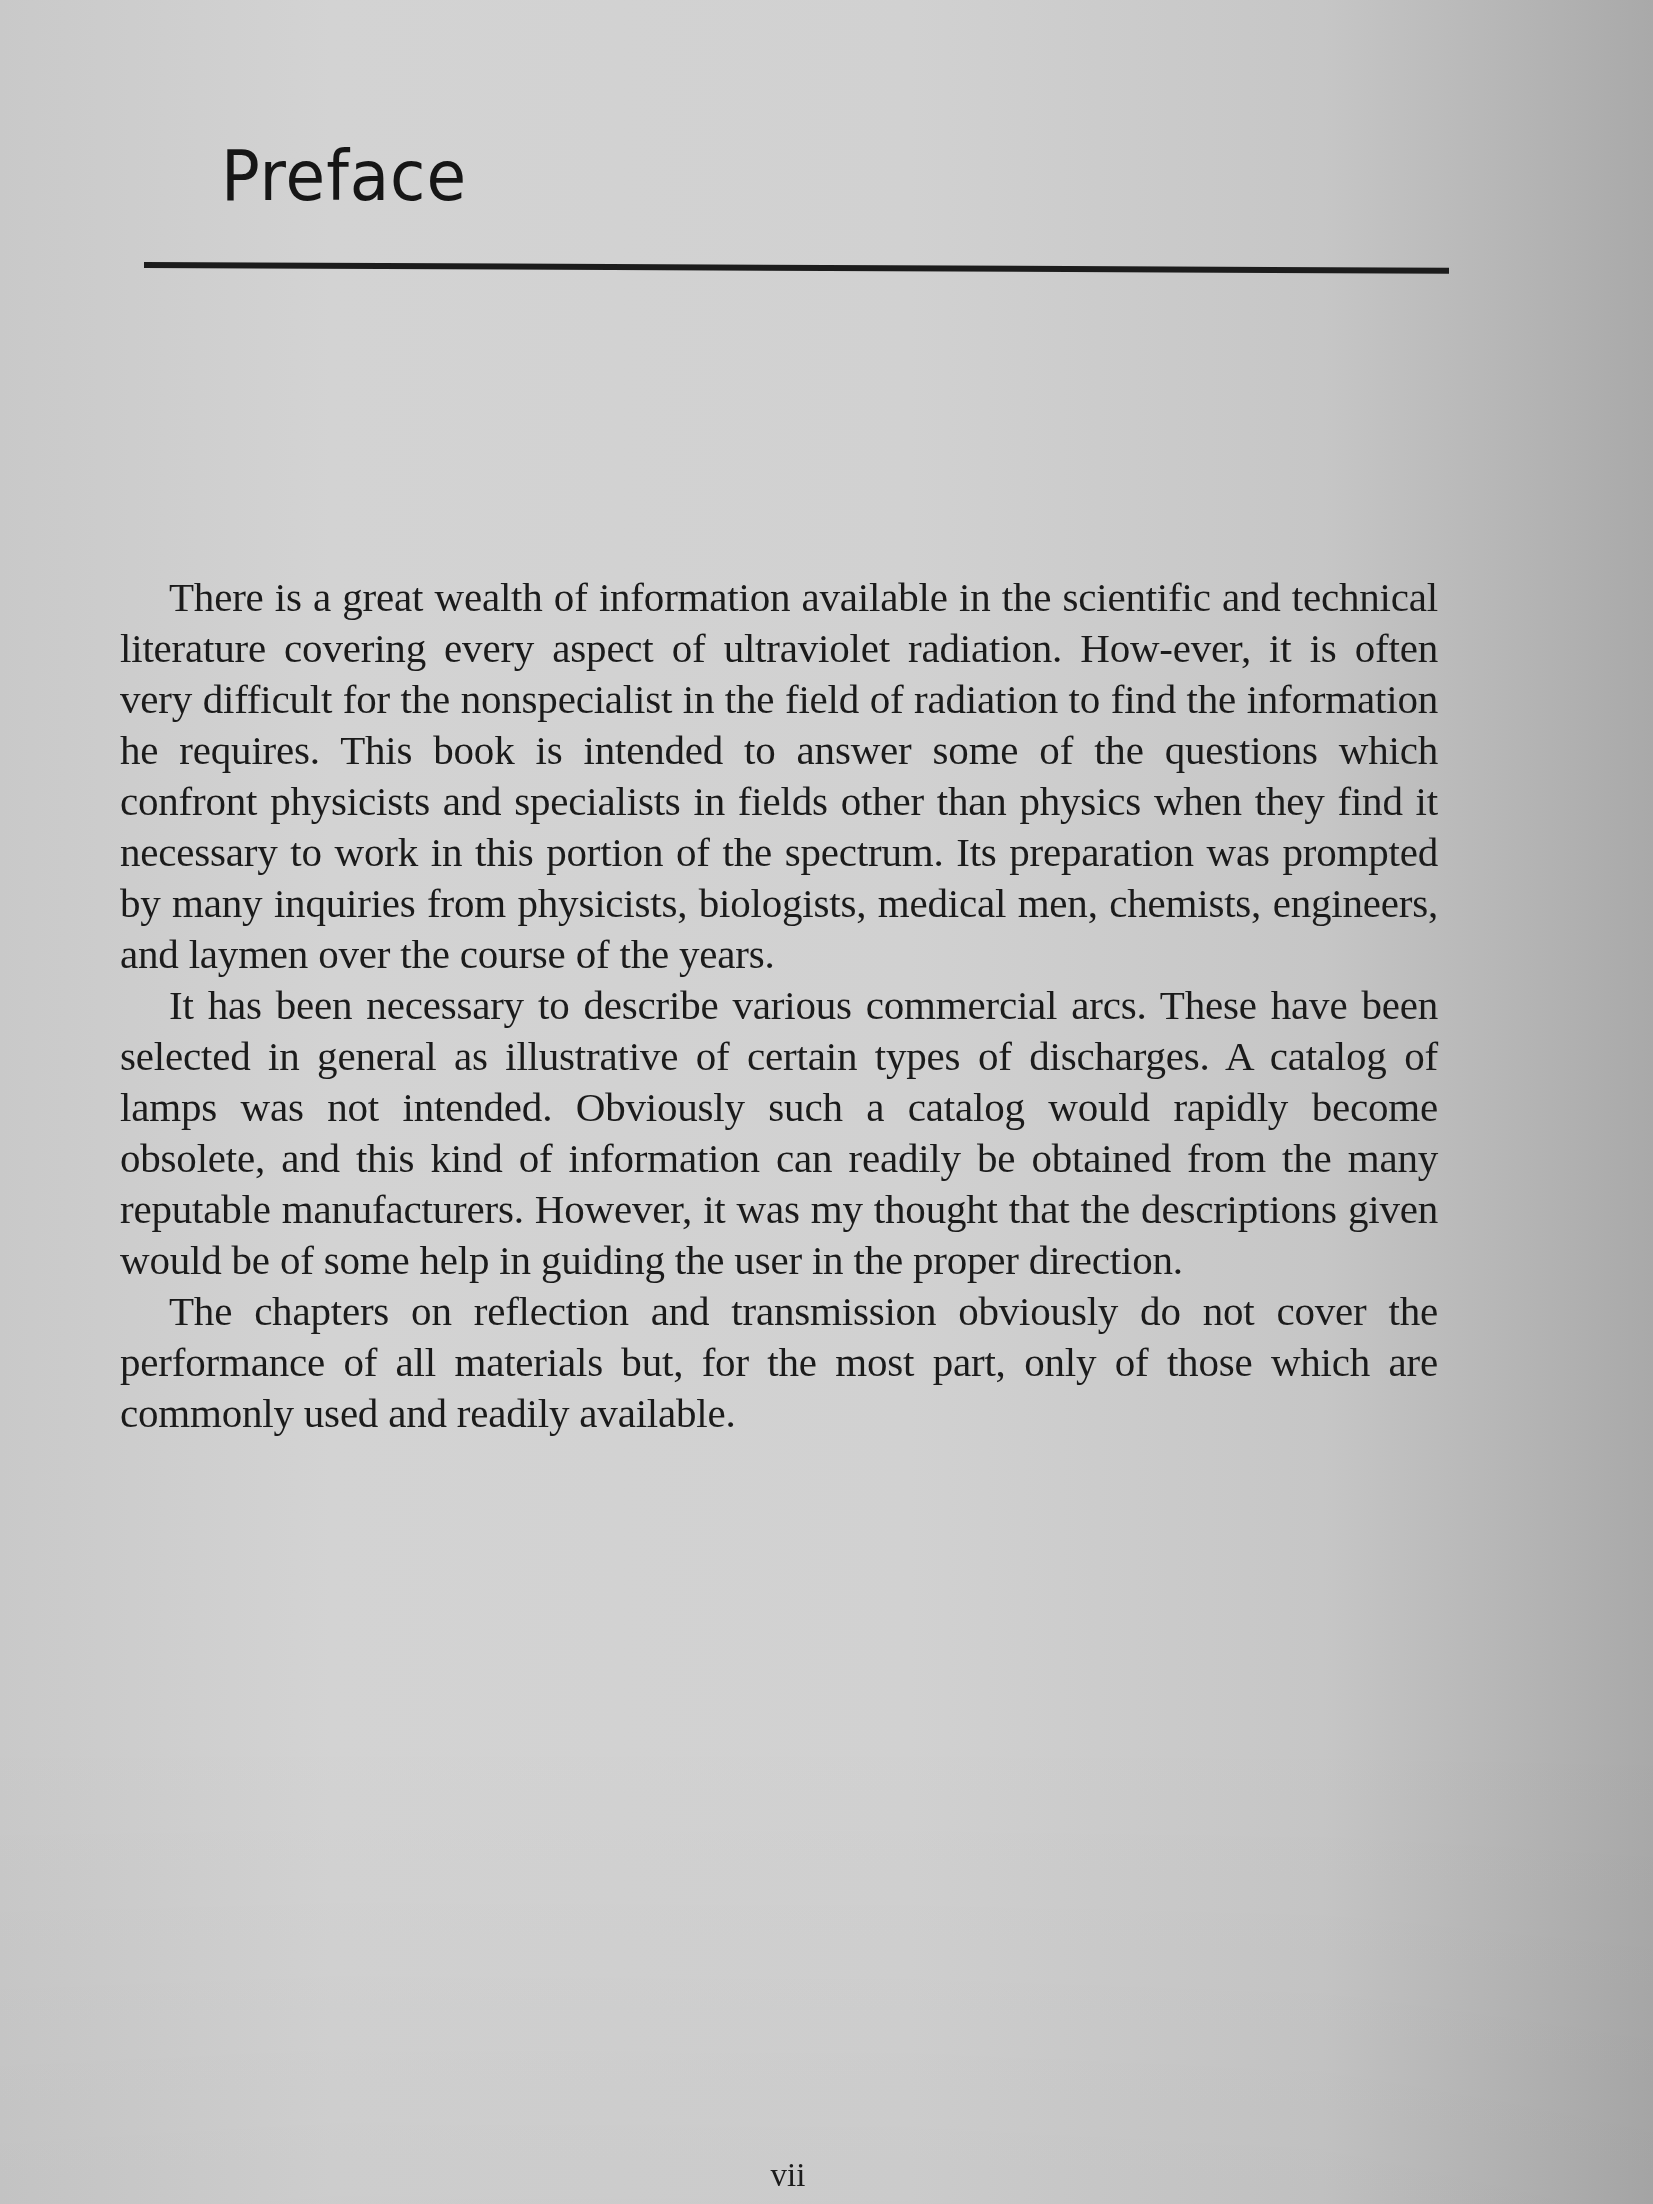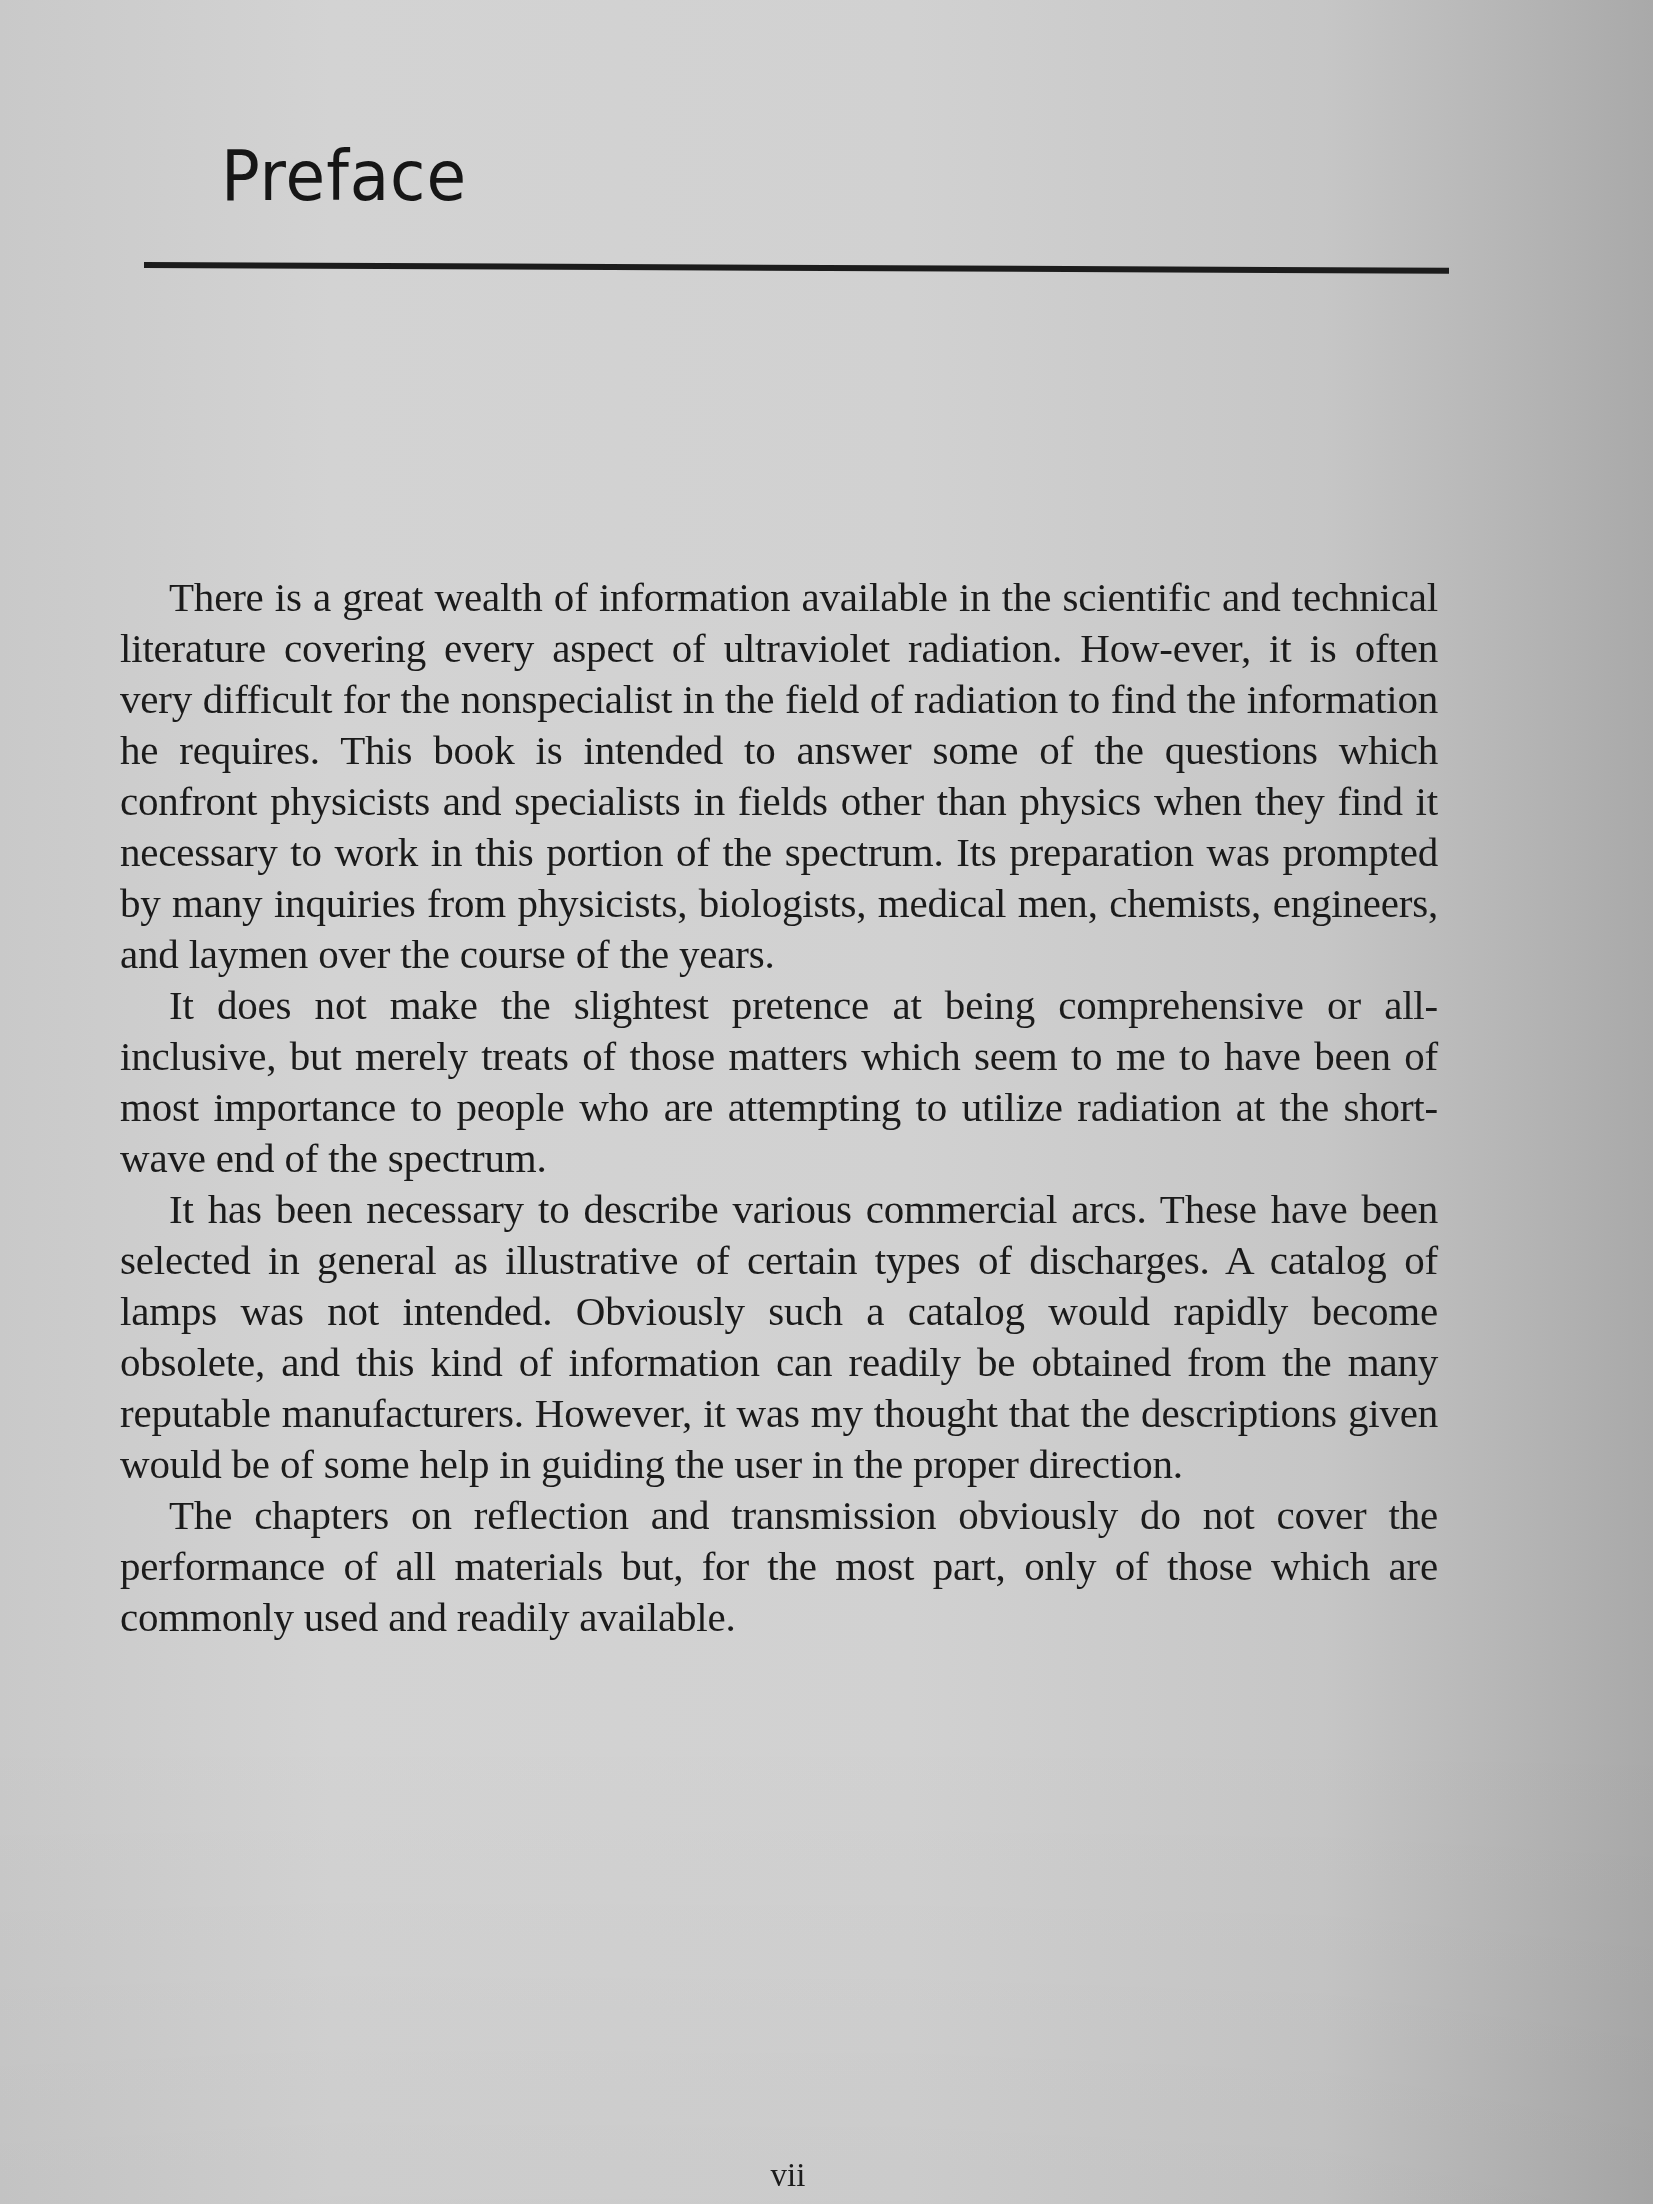--- a/index.html
+++ b/index.html
@@ -92,21 +92,20 @@
 
 <div class="page">
   <div class="shade-bottom"></div>
 
   <h1 class="title">Preface</h1>
 
   <div class="rule"></div>
 
   <div class="body-text">
     <p>There is a great wealth of information available in the scientific and technical literature covering every aspect of ultraviolet radiation.  How-ever, it is often very difficult for the nonspecialist in the field of radiation to find the information he requires.  This book is intended to answer some of the questions which confront physicists and specialists in fields other than physics when they find it necessary to work in this portion of the spectrum.  Its preparation was prompted by many inquiries from physicists, biologists, medical men, chemists, engineers, and laymen over the course of the years.</p>
-    <p>It does not make the slightest pretence at being comprehensive or all-inclusive, but merely treats of those matters which seem to me to have been of most importance to people who are attempting to utilize radiation at the short-wave end of the spectrum.</p>
     <p>It has been necessary to describe various commercial arcs.  These have been selected in general as illustrative of certain types of discharges. A catalog of lamps was not intended.  Obviously such a catalog would rapidly become obsolete, and this kind of information can readily be obtained from the many reputable manufacturers.  However, it was my thought that the descriptions given would be of some help in guiding the user in the proper direction.</p>
     <p>The chapters on reflection and transmission obviously do not cover the performance of all materials but, for the most part, only of those which are commonly used and readily available.</p>
   </div>
 
   <div class="folio">vii</div>
 
   <div class="watermark">Antikvárium.hu</div>
 </div>
 
 

